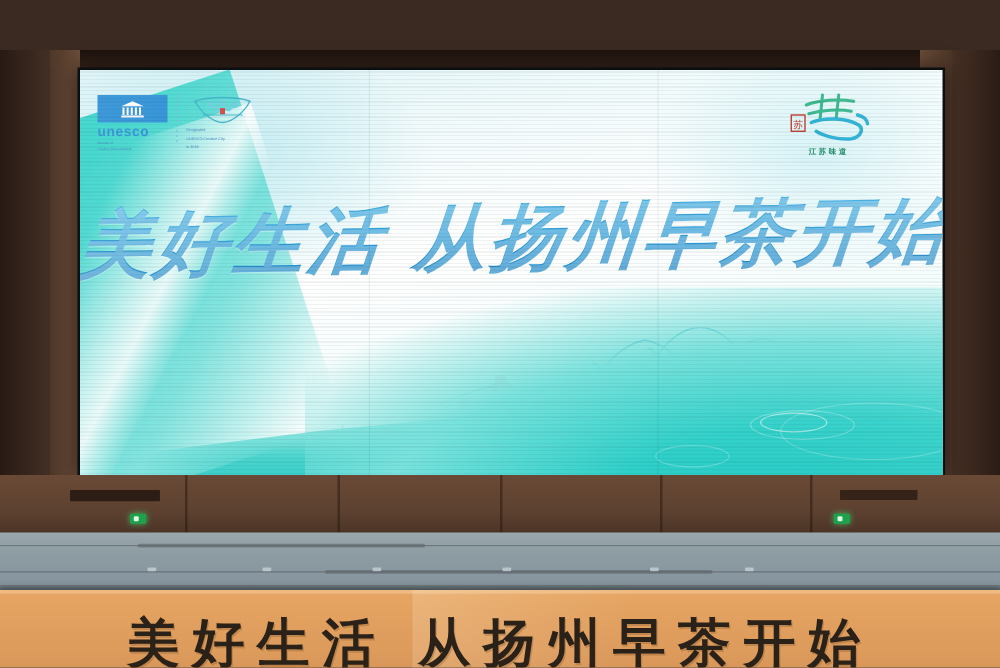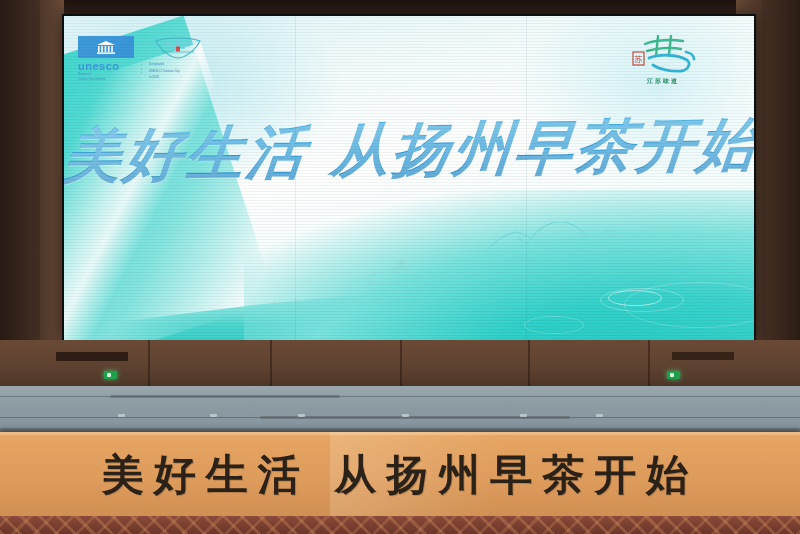--- a/index.html
+++ b/index.html
@@ -4,21 +4,21 @@
 <style>
   * { margin:0; padding:0; box-sizing:border-box; }
   html,body { width:800px; height:534px; overflow:hidden; }
   body {
     font-family:"Liberation Sans", sans-serif;
     background:#3a2a22;
     position:relative;
   }
 
   
-  #hall { position:absolute; inset:0; background:#fef9c3; }
+  #hall { position:absolute; inset:0; background:#fef9c3;margin-top:40px; }
 
   .wall-dark-left  { position:absolute; left:0;   top:0; width:52px;  height:420px;
                      background:linear-gradient(90deg,#271a14 0%,#3d2a20 60%,#4b3527 100%); }
   .wall-dark-right { position:absolute; right:0;  top:0; width:50px;  height:420px;
                      background:linear-gradient(270deg,#2a1c15 0%,#412c21 60%,#4e3729 100%); }
   .wall-top        { position:absolute; left:0; right:0; top:0; height:18px;
                      background:linear-gradient(180deg,#1d120d,#3a281e); }
   .wall-mid-left   { position:absolute; left:40px; top:0; width:24px; height:420px;
                      background:linear-gradient(90deg,#4e3729,#6b4c38); }
   .wall-mid-right  { position:absolute; right:38px; top:0; width:26px; height:420px;

